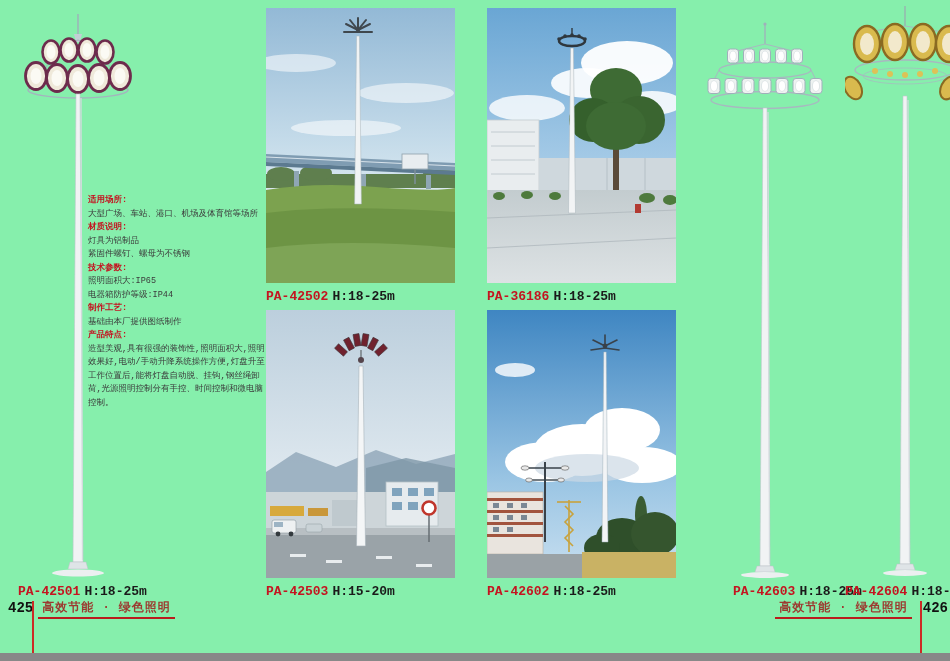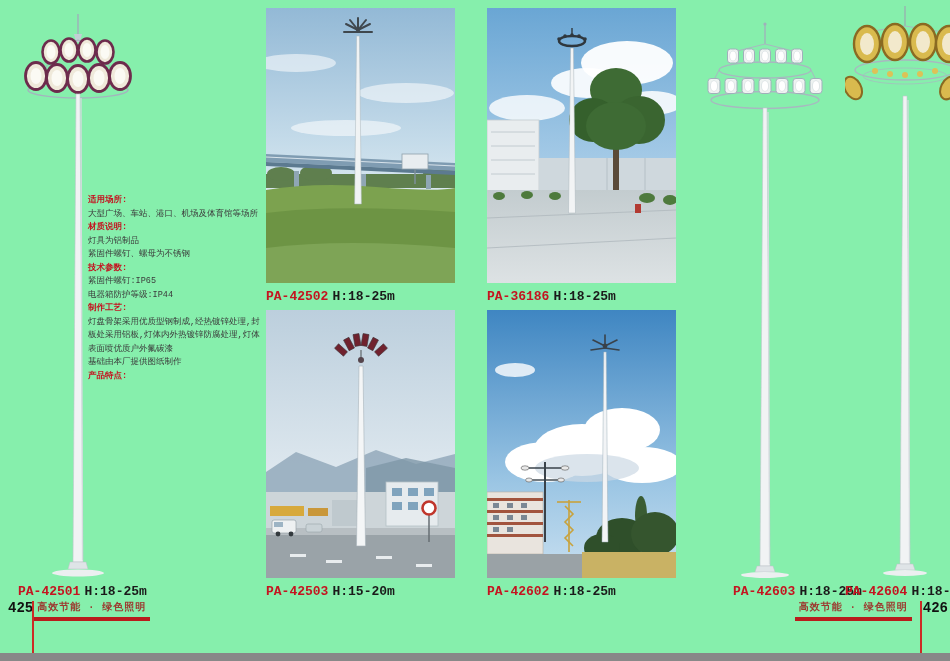--- a/index.html
+++ b/index.html
@@ -12,22 +12,22 @@
   .spec-h{color:#c41420;font-weight:bold;font-size:8.5px;line-height:13.5px;}
   .spec-l{color:#3b3b3b;font-size:8.5px;line-height:13.5px;}
   .label{position:absolute;font-size:13px;font-weight:bold;white-space:nowrap;}
   .label .code{color:#c41420;}
   .label .hh{color:#1a1a1a;margin-left:4px;}
   .footer{position:absolute;top:600px;height:61px;}
   .footer-left{left:8px;}
   .footer-right{right:2px;}
   .pgnum{font-size:14px;font-weight:bold;color:#111;line-height:16px;}
   .vline{position:absolute;top:1px;bottom:0;width:2px;background:#cc2b26;}
-  .motto{font-size:10px;font-weight:bold;color:#9c3a30;line-height:14px;letter-spacing:1px;
-         border-bottom:4px solid #b91c1c;padding:1px 4px 2px 4px;}
+  .motto{font-size:12px;font-weight:bold;color:#9c3a30;line-height:14px;letter-spacing:1px;
+         border-bottom:2px solid #b91c1c;padding:1px 4px 2px 4px;}
   .frow{display:flex;align-items:flex-start;}
 </style>
 </head>
 <body>
 
 <div class="page">
 
   <svg class="illus" style="left:8px;top:6px" width="140" height="572" viewBox="0 0 140 572">
     <g>
       <line x1="70" y1="8" x2="70" y2="28" stroke="#9fb0ba" stroke-width="1.4"></line>
@@ -72,26 +72,26 @@
     </g>
   </svg>
 
   <div class="specs">
     <div class="spec-h">适用场所:</div>
     <div class="spec-l">大型广场、车站、港口、机场及体育馆等场所</div>
     <div class="spec-h">材质说明:</div>
     <div class="spec-l">灯具为铝制品</div>
     <div class="spec-l">紧固件螺钉、螺母为不锈钢</div>
     <div class="spec-h">技术参数:</div>
-    <div class="spec-l">紧固件螺钉:IP65</div>
+    <div class="spec-l">照明面积大:IP65</div>
     <div class="spec-l">电器箱防护等级:IP44</div>
     <div class="spec-h">制作工艺:</div>
-    <div class="spec-l">灯盘骨架采用优质型钢制成,经热镀锌处理,封板处采用铝板,灯体内外热镀锌防腐处理,灯体表面喷优质户外氟碳漆</div>
     <div class="spec-l">基础由本厂提供图纸制作</div>
     <div class="spec-h">产品特点:</div>
+    <div class="spec-l">造型美观,具有很强的装饰性,照明面积大,照明效果好,电动/手动升降系统操作方便,灯盘升至工作位置后,能将灯盘自动脱、挂钩,钢丝绳卸荷,光源照明控制分有手控、时间控制和微电脑控制。</div>
   </div>
 
   <div class="photo" style="left:266px;top:8px;width:189px;height:275px">
     <svg width="189" height="275" viewBox="0 0 189 275">
       <defs>
         <linearGradient id="gA" x1="0" y1="0" x2="0" y2="1">
           <stop offset="0" stop-color="#93b9d6"></stop>
             <stop offset="0.5" stop-color="#c6dcea"></stop>
           <stop offset="0.75" stop-color="#e3edf3"></stop>
             <stop offset="1" stop-color="#dfe8ee"></stop>
@@ -454,21 +454,21 @@
   </div>
   <div class="label" style="left:733px;top:584px">
     <span class="code">PA-42603</span><span class="hh">H:18-25m</span>
   </div>
   <div class="label" style="left:845px;top:584px">
     <span class="code">PA-42604</span><span class="hh">H:18-25m</span>
   </div>
 
   <div class="footer footer-left">
     <div class="frow">
-      <div class="pgnum" style="">425</div>
+      <div class="pgnum" style="margin-right:5px">425</div>
       <div class="motto">高效节能 · 绿色照明</div>
     </div>
     <div class="vline" style="left:24px"></div>
   </div>
 
   <div class="footer footer-right">
     <div class="frow">
       <div class="motto">高效节能 · 绿色照明</div>
       <div class="pgnum" style="margin-left:11px">426</div>
     </div>

